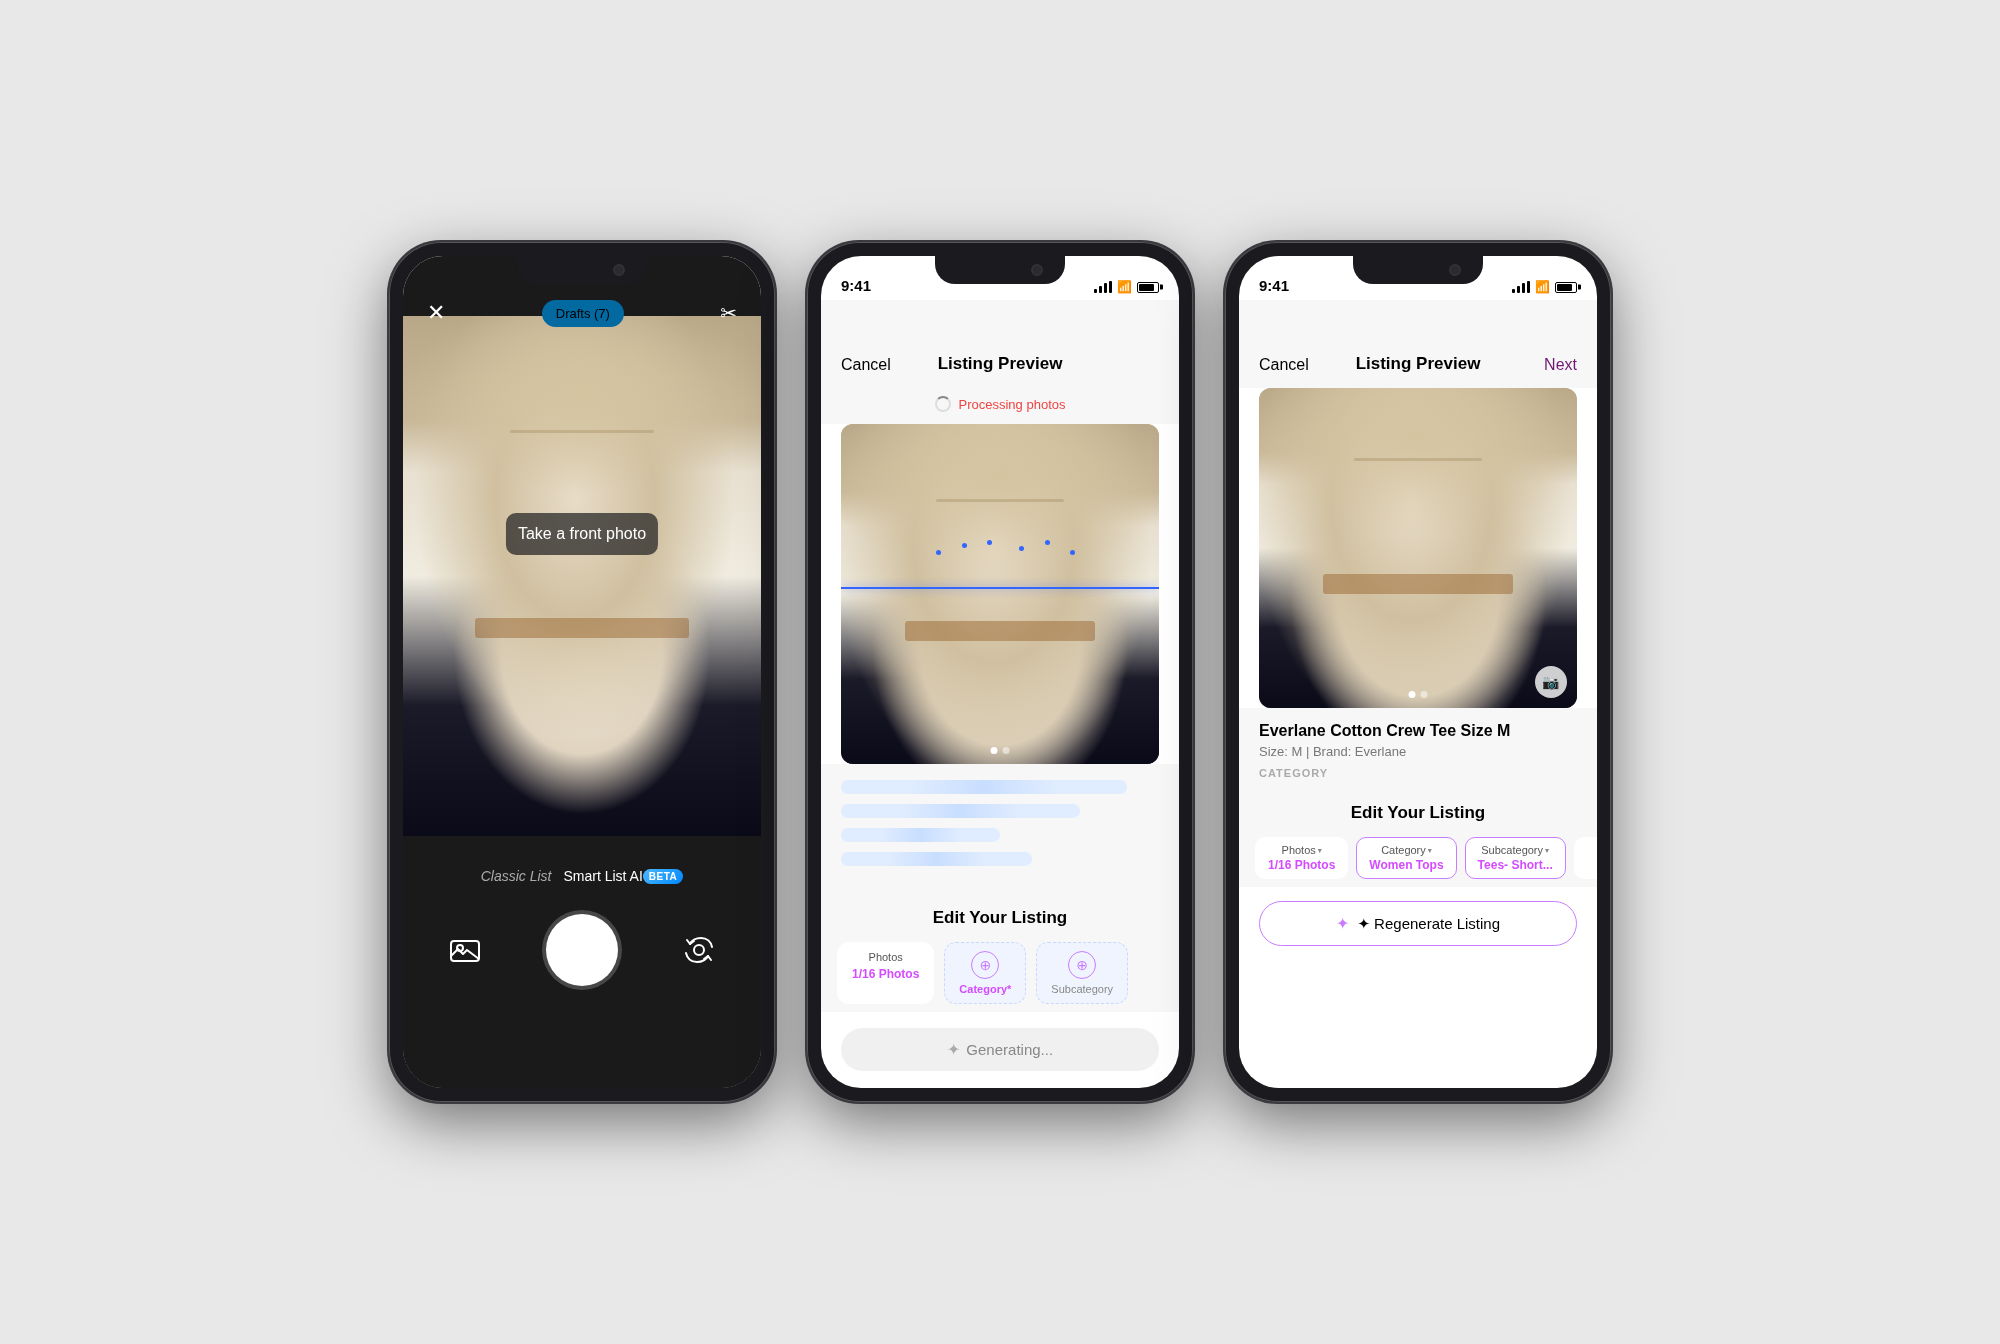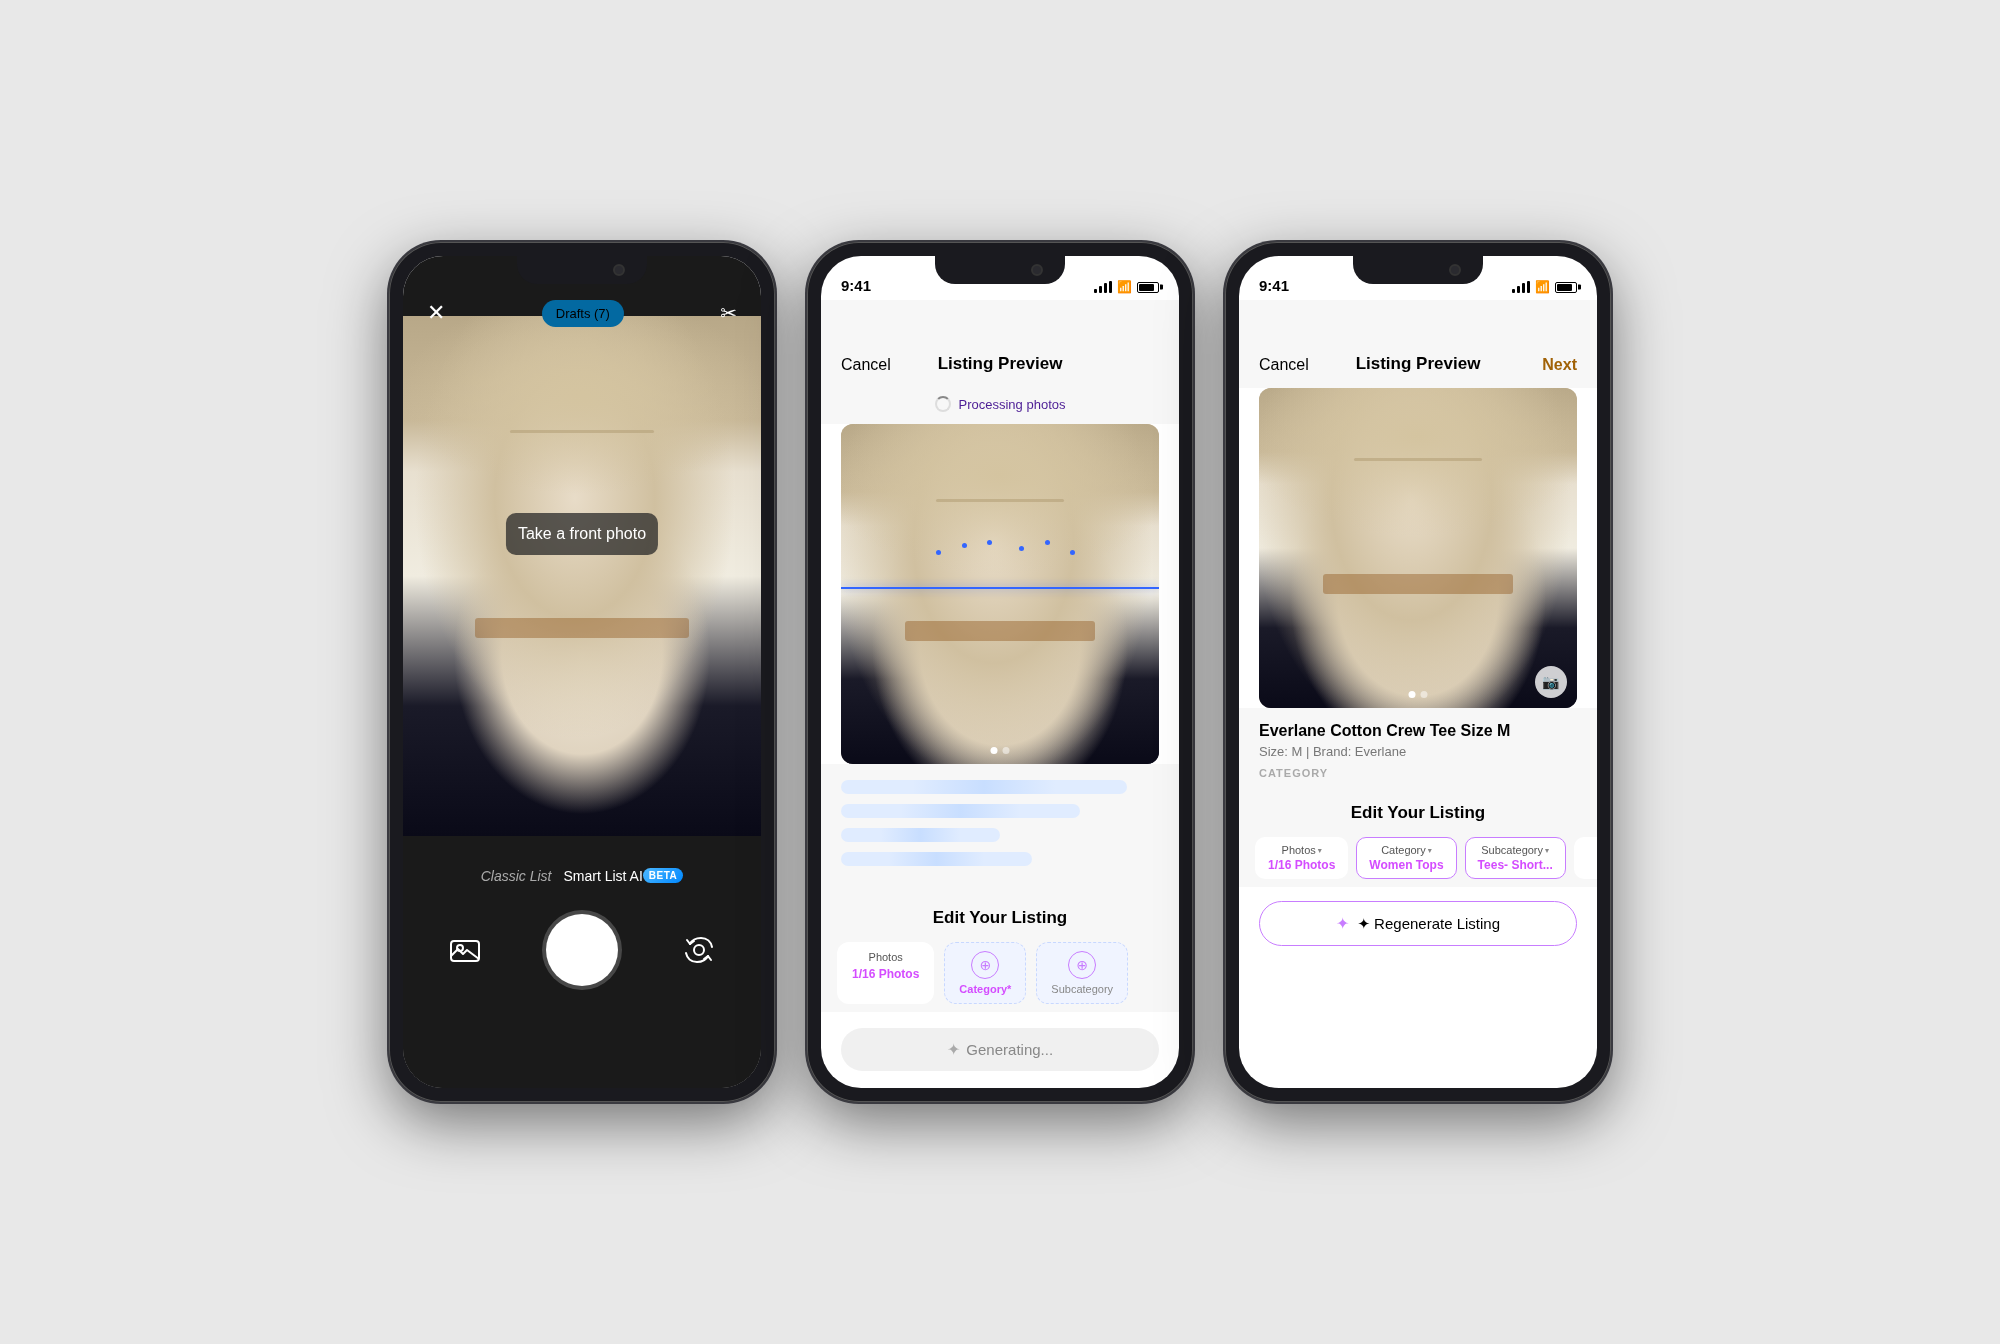--- a/index.html
+++ b/index.html
@@ -183,21 +183,21 @@
       align-items: center;
       margin-bottom: 30px;
     }
     .mode-classic {
       color: #aaa;
       font-size: 14px;
       font-style: italic;
     }
     .mode-smart {
       display: flex;
-      align-items: flex-start;
+      align-items: flex-end;
     }
     .mode-smart-label {
       color: #fff;
       font-size: 14px;
       font-weight: 500;
     }
     .beta-badge {
       background: linear-gradient(135deg, #4db8ff, #0088ff);
       color: #fff;
       font-size: 10px;
@@ -265,34 +265,34 @@
       transform: translateX(-50%);
       bottom: 14px;
     }
     .listing-cancel {
       font-size: 16px;
       color: #000;
       font-weight: 400;
     }
     .listing-next {
       font-size: 16px;
-      color: #a16207;
-      font-weight: 700;
+      color: #701a75;
+      font-weight: 400;
     }
     .processing-bar {
       display: flex;
       align-items: center;
       justify-content: center;
       gap: 8px;
       padding: 8px 0 12px;
       background: #f7f7f7;
     }
     .processing-text {
       font-size: 13px;
-      color: #4c1d95;
+      color: #ef4444;
     }
     .processing-spinner {
       width: 16px;
       height: 16px;
       border: 2px solid #ddd;
       border-top-color: #888;
       border-radius: 50%;
       animation: spin 1s linear infinite;
     }
     @keyframes spin { to { transform: rotate(360deg); } }

